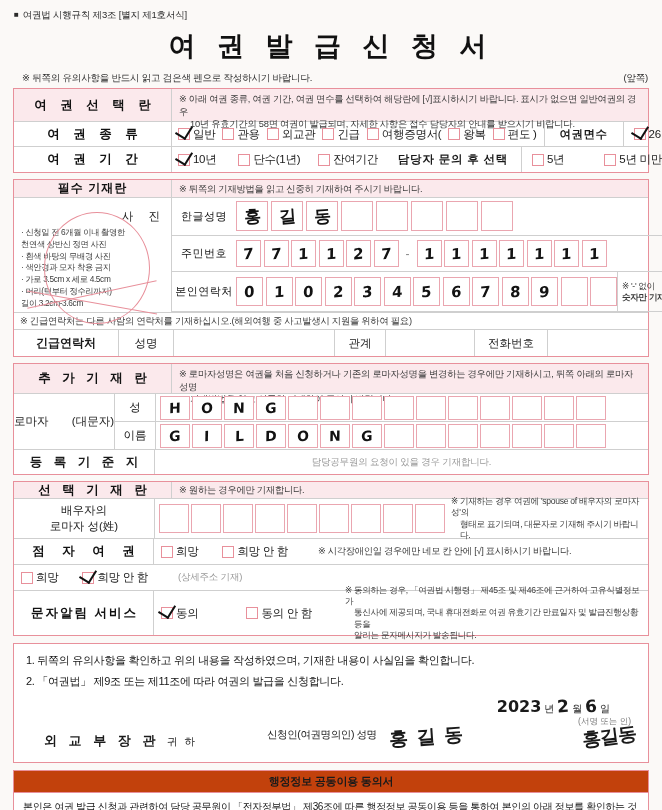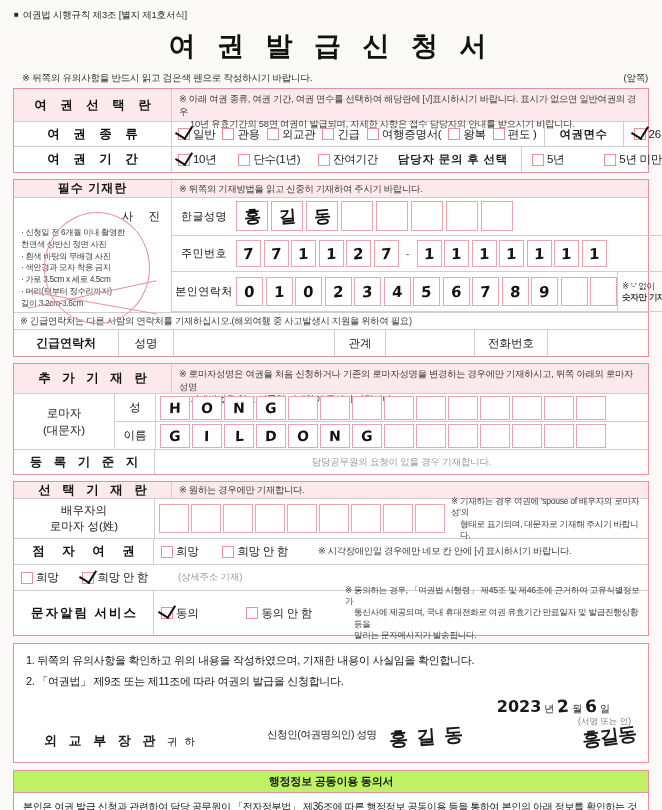--- a/index.html
+++ b/index.html
@@ -115,21 +115,21 @@
   .minister .gh{font-size:10.5px;font-weight:normal;letter-spacing:2px;}
   .applicant{position:absolute;left:253px;top:36px;font-size:10.5px;letter-spacing:-0.4px;}
   .sign1{position:absolute;left:375px;top:32px;font-family:"DejaVu Sans",sans-serif;
          font-size:19px;font-weight:bold;transform:rotate(-4deg);letter-spacing:1px;}
   .signparen{position:absolute;right:17px;top:24px;font-size:8.5px;color:#777;}
   .sign2{position:absolute;right:12px;top:32px;font-family:"DejaVu Sans",sans-serif;
          font-size:19px;font-weight:bold;transform:rotate(-7deg);letter-spacing:-1px;}
 
   
   .consent-title{
-    background:#bef264;text-align:center;font-size:11px;font-weight:bold;
+    background:#c2410c;text-align:center;font-size:11px;font-weight:bold;
     padding:3px 0;border-bottom:1.4px solid #e8909b;letter-spacing:-0.2px;
   }
   .consent-body{font-size:10px;line-height:1.55;padding:6px 9px 2px 9px;letter-spacing:-0.35px;color:#151515;}
 </style>
 </head>
 <body>
 
 <div class="page">
 
   <div class="top-note">
@@ -393,21 +393,21 @@
   <div class="block">
     <div class="row hdrband" style="height:30px;">
       <div class="lbl" style="font-size:12.5px;letter-spacing:4px;text-indent:4px;">추 가 기 재 란</div>
       <div class="note">
         <div>※ 로마자성명은 여권을 처음 신청하거나 기존의 로마자성명을 변경하는 경우에만 기재하시고, 뒤쪽 아래의 로마자성명</div>
         <div style="padding-left:11px;">기재방법을 읽고 신중히 기재하여 주시기 바랍니다.</div>
       </div>
     </div>
 
     <div class="row" style="height:56px;">
-      <div style="flex:0 0 100px;display:flex;flex-direction:column;align-items:center;justify-content:center;border-right:1px solid #cfcfcf;font-size:11.5px;line-height:1.4;">
+      <div style="flex:0 0 100px;display:flex;flex-direction:row;align-items:center;justify-content:space-between;border-right:1px solid #cfcfcf;font-size:11.5px;line-height:1.4;">
         <div>로마자</div>
         <div>(대문자)</div>
       </div>
       <div style="flex:0 0 40px;display:flex;flex-direction:column;border-right:1px solid #cfcfcf;">
         <div style="flex:1;display:flex;align-items:center;justify-content:center;font-size:11.5px;border-bottom:1px solid #cfcfcf;">성</div>
         <div style="flex:1;display:flex;align-items:center;justify-content:center;font-size:11.5px;">이름</div>
       </div>
       <div style="flex:1;display:flex;flex-direction:column;">
         <div style="flex:1;display:flex;align-items:center;gap:2px;padding-left:4px;border-bottom:1px solid #cfcfcf;">
           <div class="cbox" style="width:30px;height:24px;">

